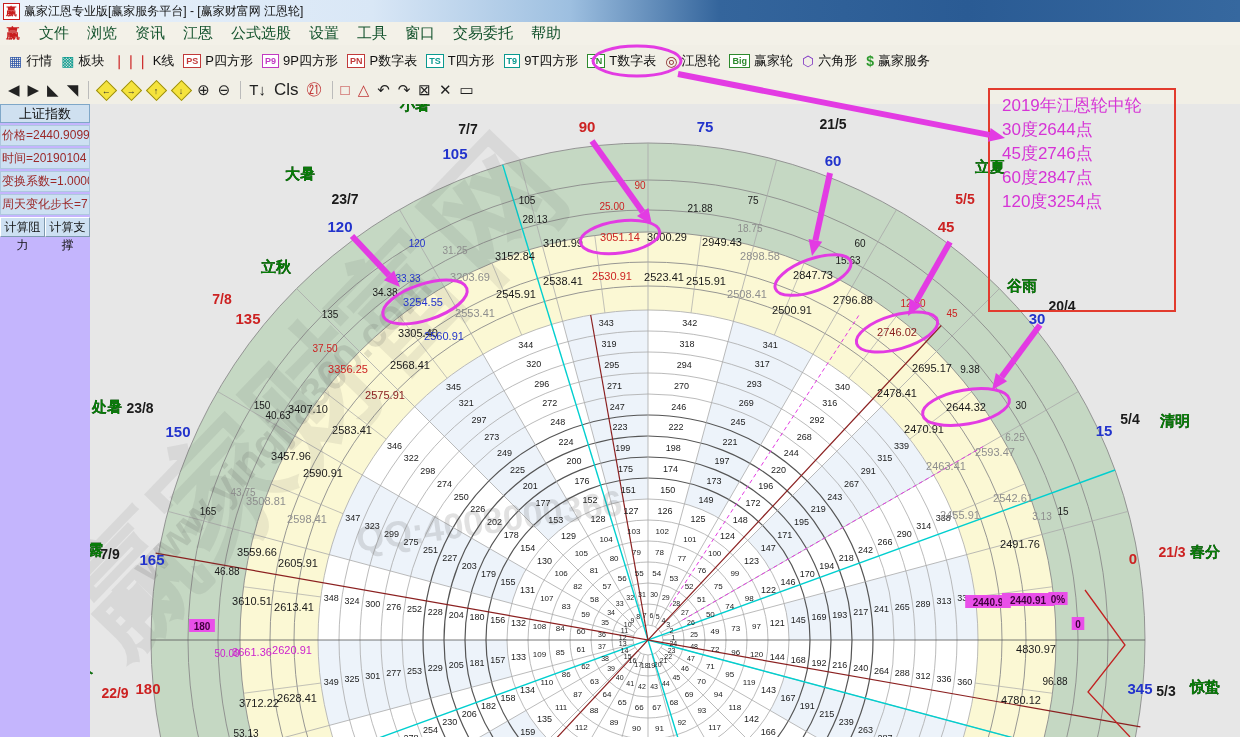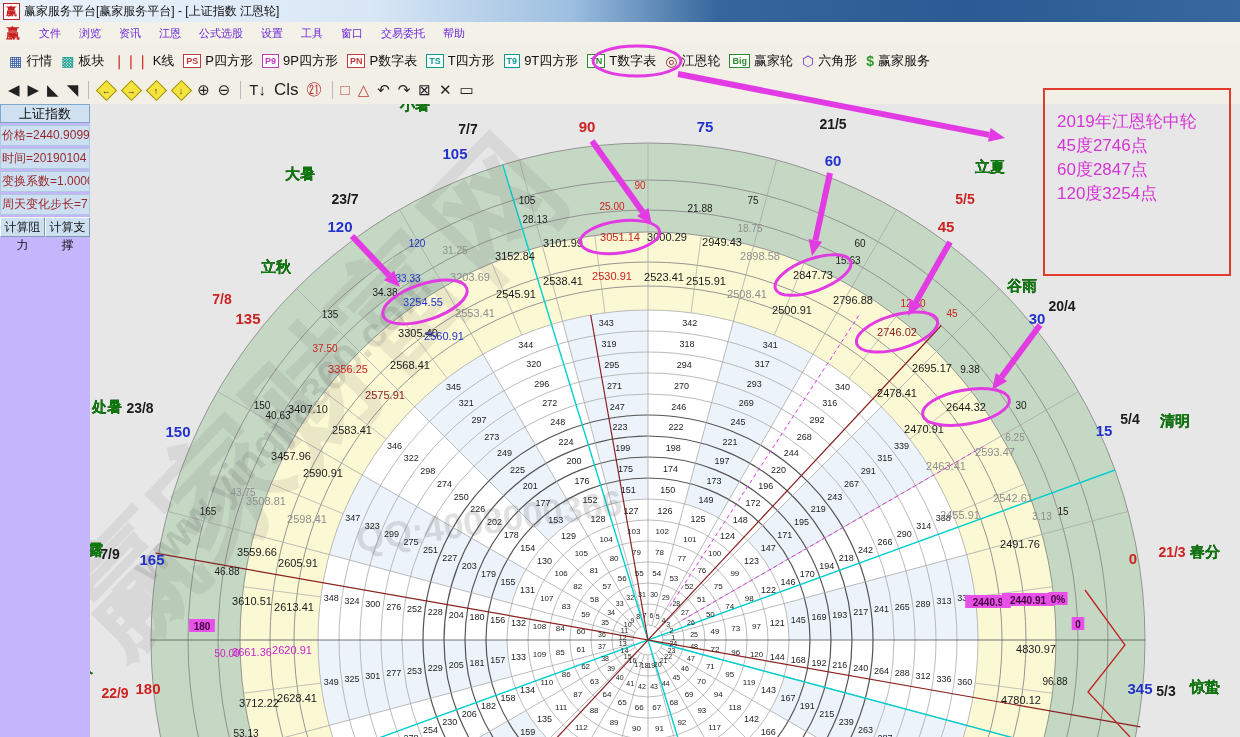--- a/index.html
+++ b/index.html
@@ -9,21 +9,21 @@
   .titlebar{position:absolute;left:0;top:0;width:1240px;height:22px;
     background:linear-gradient(90deg,#eaf2fb 0%,#d9e7f6 30%,#9dbfe0 46%,#34659c 58%,#2a5b94 78%,#36689f 100%);
     display:flex;align-items:center;border-bottom:1px solid #27507f;}
   .titlebar .logo{width:15px;height:15px;margin:0 4px 0 3px;background:#fff;color:#c81e1e;
     font-weight:bold;font-size:11px;line-height:15px;text-align:center;border:1px solid #c81e1e;}
   .titlebar .ttl{font-size:12px;color:#111;}
   
   .menubar{position:absolute;left:0;top:22px;width:1240px;height:23px;background:#f3f1e8;
     border-bottom:1px solid #d5d2c4;display:flex;align-items:center;}
   .menubar .mlogo{color:#c81e1e;font-weight:bold;font-size:14px;margin:0 10px 0 6px;}
-  .menu-item{font-size:11px;color:#6d28d9;padding:18px 9px;cursor:default;}
+  .menu-item{font-size:15px;color:#14532d;padding:18px 9px;cursor:default;}
   
   .toolbar1{position:absolute;left:0;top:45px;width:1240px;height:31px;background:#f1efe6;
     border-bottom:1px solid #cfccbd;display:flex;align-items:center;}
   .tb-btn{display:flex;align-items:center;margin-left:9px;font-size:13px;color:#111;cursor:default;}
   .tb-btn .ic{margin-right:4px;display:inline-flex;align-items:center;justify-content:center;}
   .boxico{font-size:9px;font-weight:bold;border:1px solid;padding:0 2px;line-height:12px;background:#fff;}
   .toolbar2{position:absolute;left:0;top:76px;width:1240px;height:28px;background:#f1efe6;
     border-bottom:1px solid #cfccbd;display:flex;align-items:center;}
   .t2{font-size:15px;margin-left:8px;color:#222;cursor:default;line-height:20px;}
   .t2.sep{width:1px;height:18px;background:#bbb;margin-left:10px;}
@@ -35,32 +35,32 @@
   .panel .hd{background:#cfe0f0;border:1px solid #7fa7c8;text-align:center;font-size:13px;
     color:#111;height:17px;line-height:17px;margin-bottom:2px;}
   .panel .row{background:#cde0f2;border:1px solid #aec8de;color:#9b2828;font-size:12px;
     height:19px;line-height:19px;padding-left:1px;margin-bottom:2px;white-space:nowrap;overflow:hidden;}
   .panel .btns{display:flex;}
   .panel .pbtn{flex:1;background:#cde0f2;border:1px solid #7f9ab0;border-top-color:#fff;border-left-color:#fff;
     color:#111;font-size:12px;height:18px;line-height:18px;text-align:center;cursor:default;}
   
   .chart{position:absolute;left:90px;top:104px;width:1150px;height:633px;background:#e7e7e7;}
   
-  .annbox{position:absolute;left:1043px;top:88px;width:188px;height:188px;border:2px solid #e23b2e;
-    z-index:40;padding:20px 0 0 12px;box-sizing:border-box;}
+  .annbox{position:absolute;left:988px;top:88px;width:188px;height:224px;border:2px solid #e23b2e;
+    z-index:40;padding:4px 0 0 12px;box-sizing:border-box;}
   .annbox div{color:#d633d6;font-size:17px;line-height:24px;white-space:nowrap;}
   
   .overlay{position:absolute;left:0;top:0;width:1240px;height:737px;z-index:60;pointer-events:none;}
 </style>
 </head>
 <body>
 
 <div class="titlebar">
   <span class="logo">赢</span>
-  <span class="ttl">赢家服务平台[赢家服务平台] - [上证指数 江恩轮]</span>
+  <span class="ttl">赢家江恩专业版[赢家服务平台] - [赢家财富网 江恩轮]</span>
 </div>
 
 <div class="menubar">
   <span class="mlogo">赢</span>
   <span id="menu-items" style="display:flex">
       <span class="menu-item">文件</span>
       <span class="menu-item">浏览</span>
       <span class="menu-item">资讯</span>
       <span class="menu-item">江恩</span>
       <span class="menu-item">公式选股</span>
@@ -689,20 +689,21 @@
       <text x="968" y="499" text-anchor="middle" font-size="10" fill="#40003d" font-weight="bold" font-family="&quot;Liberation Sans&quot;,sans-serif">0%</text>
       <rect x="981.7" y="513" width="12.6" height="13" fill="#e94fe9"></rect>
       <text x="988" y="524" text-anchor="middle" font-size="10" fill="#40003d" font-weight="bold" font-family="&quot;Liberation Sans&quot;,sans-serif">0</text>
       <rect x="99.1" y="515" width="25.799999999999997" height="13" fill="#e94fe9"></rect>
       <text x="112" y="526" text-anchor="middle" font-size="10" fill="#40003d" font-weight="bold" font-family="&quot;Liberation Sans&quot;,sans-serif">180</text>
     </svg>
 </div>
 
 <div class="annbox" id="annbox">
     <div>2019年江恩轮中轮</div>
+    <div>30度2644点</div>
     <div>45度2746点</div>
     <div>60度2847点</div>
     <div>120度3254点</div>
   </div>
 
 <svg class="overlay" id="overlay" width="1240" height="737" xmlns="http://www.w3.org/2000/svg">
     <ellipse cx="620" cy="237" rx="40" ry="16" fill="none" stroke="#e33be3" stroke-width="3" transform="rotate(-8 620 237)"></ellipse>
     <ellipse cx="425" cy="302" rx="44" ry="18" fill="none" stroke="#e33be3" stroke-width="3" transform="rotate(-18 425 302)"></ellipse>
     <ellipse cx="813" cy="275" rx="40" ry="16" fill="none" stroke="#e33be3" stroke-width="3" transform="rotate(-20 813 275)"></ellipse>
     <ellipse cx="897" cy="332" rx="42" ry="17" fill="none" stroke="#e33be3" stroke-width="3" transform="rotate(-16 897 332)"></ellipse>

